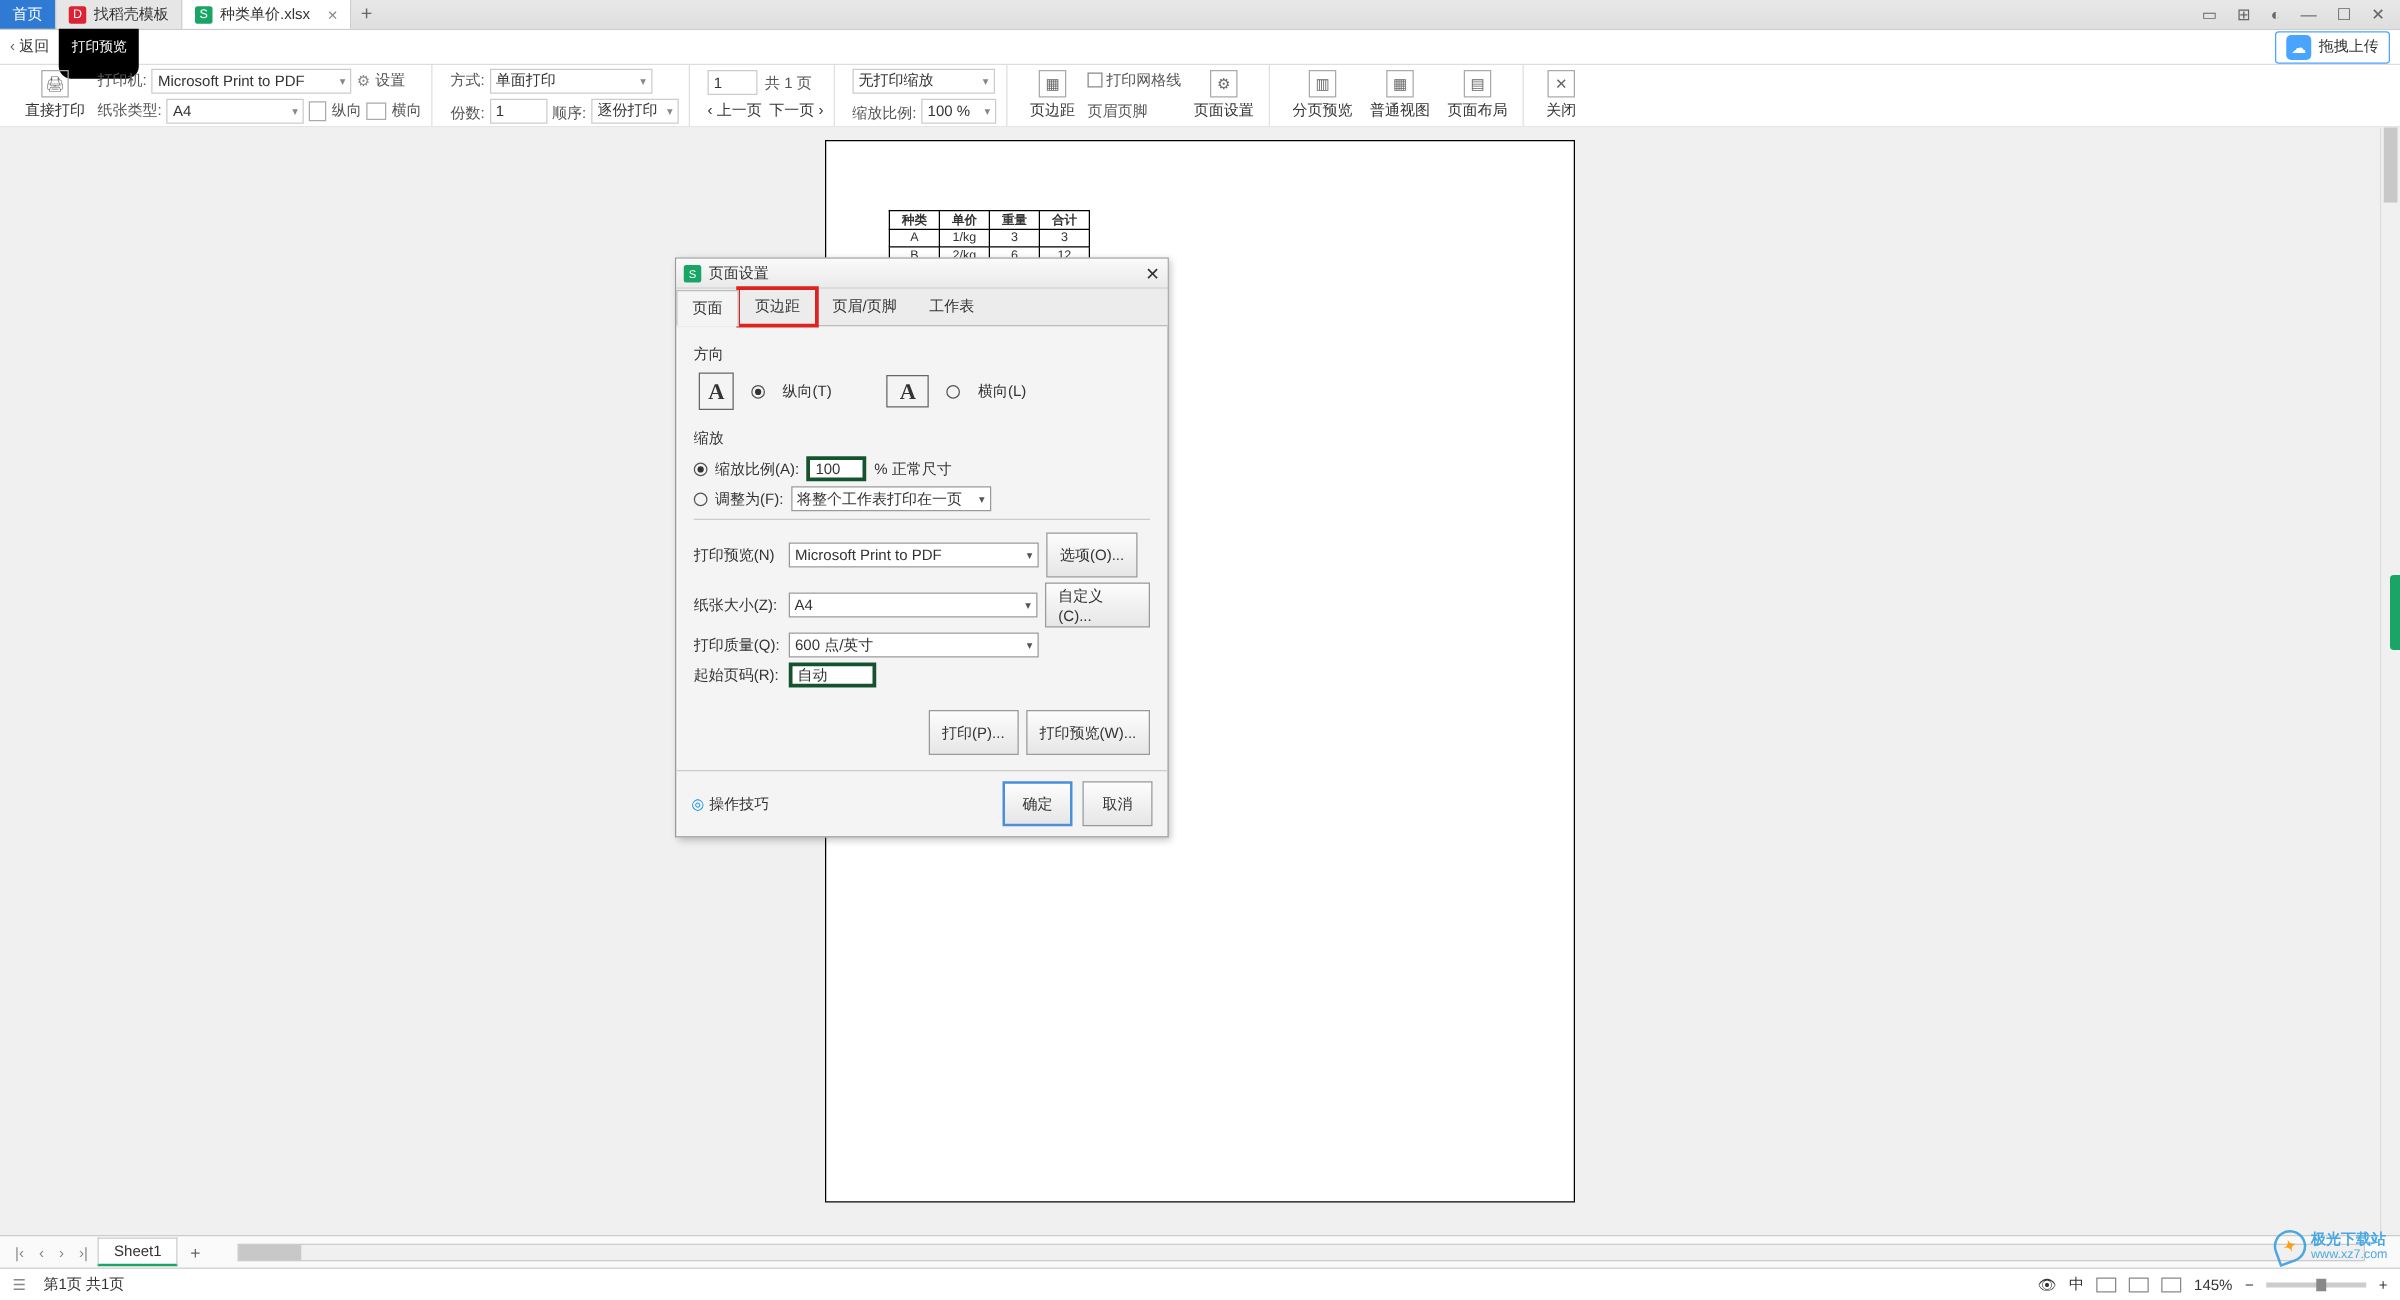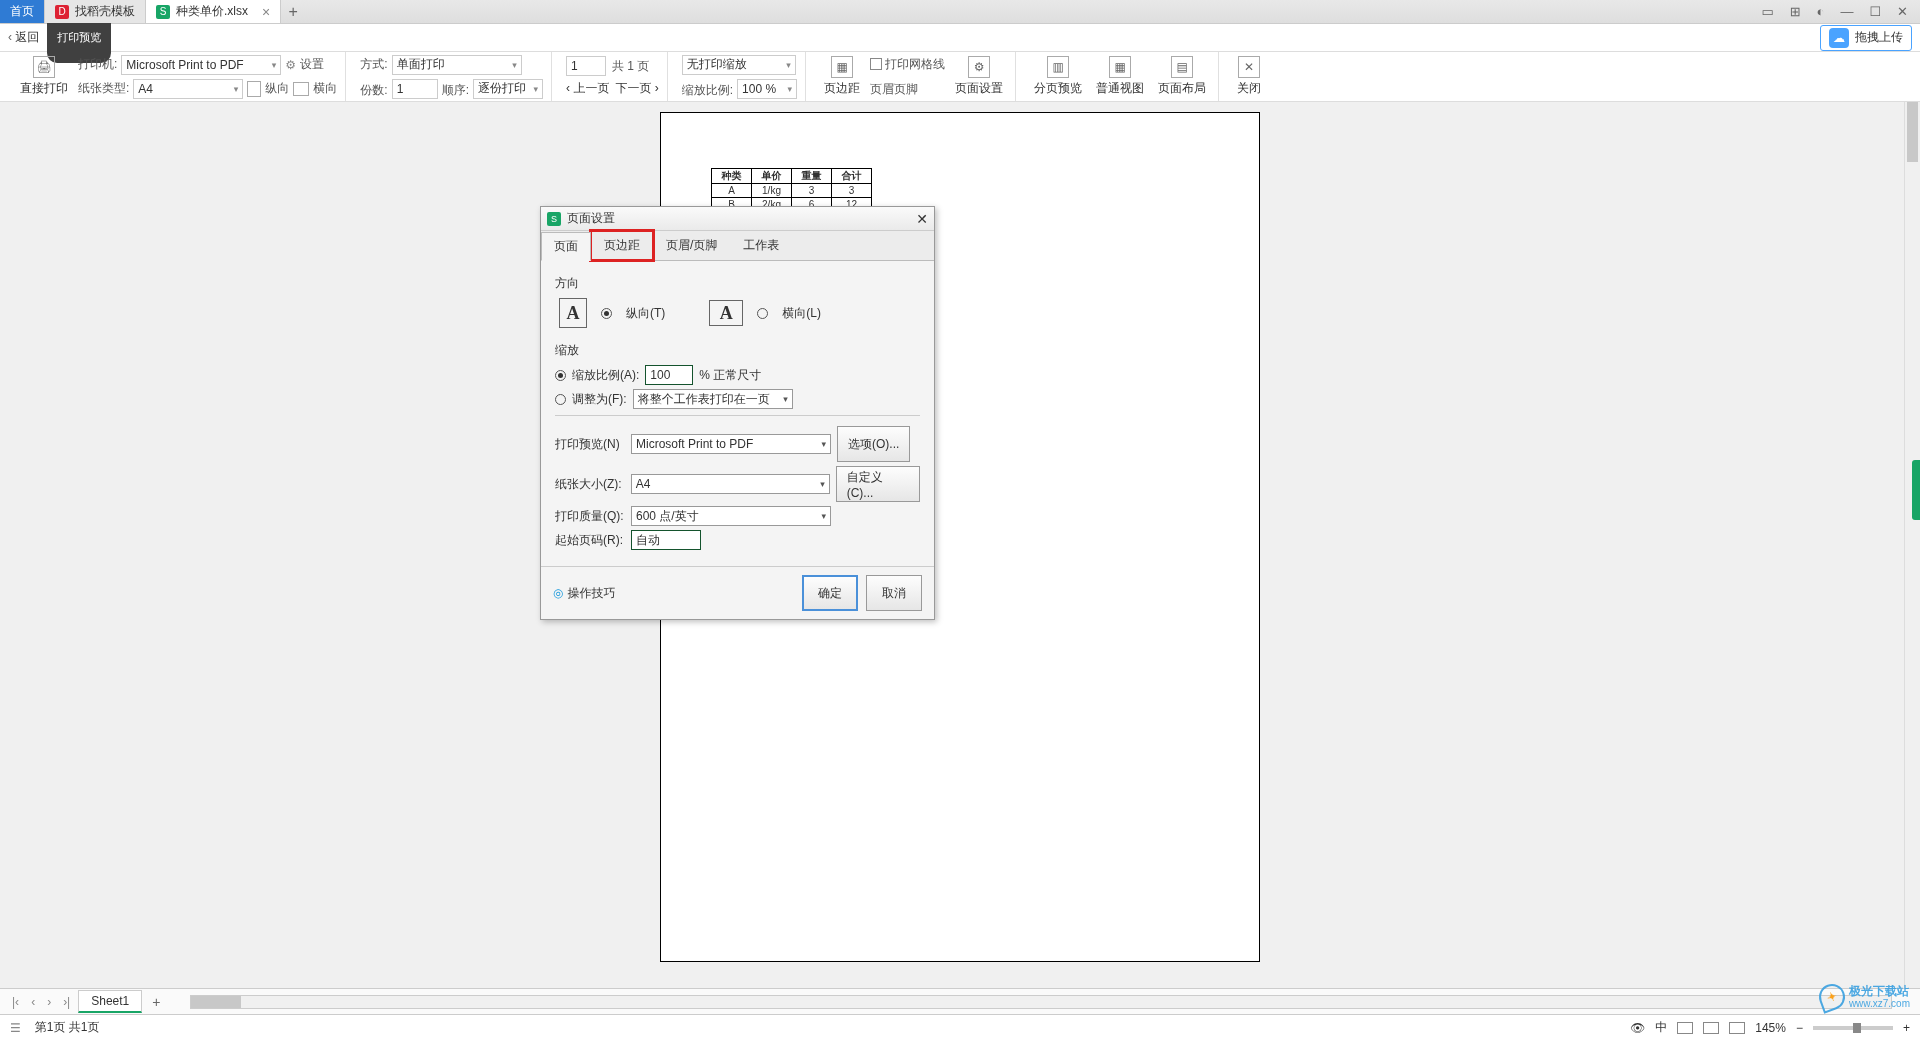--- a/index.html
+++ b/index.html
@@ -15,21 +15,21 @@
 .tab-add { width:24px; display:flex; align-items:center; justify-content:center; color:#666; font-size:16px; cursor:pointer; }
 .tab-icon { width:14px; height:14px; display:inline-flex; align-items:center; justify-content:center; border-radius:2px; font-size:10px; color:#fff; }
 .tab-icon.red { background:#d23; }
 .tab-icon.green { background:#18a566; }
 .win-ctrl { margin-left:auto; display:flex; align-items:center; gap:8px; padding:0 8px; }
 .win-ctrl span { color:#666; cursor:pointer; font-size:13px; padding:2px 4px; }
 
 
 .greenbar { height:28px; display:flex; align-items:center; padding:0 8px; gap:8px; border-bottom:1px solid #ddd;text-align:center; }
 .back-btn { color:#666; cursor:pointer; }
-.pill { background:#404040; color:#fff; padding:18px 10px; border-radius:10px; font-size:11px; }
+.pill { background:#000000; color:#fff; padding:18px 10px; border-radius:10px; font-size:11px; }
 .upload-pill { margin-left:auto; display:flex; align-items:center; gap:6px; border:1px solid #4aa3ff; border-radius:3px; padding:2px 8px; color:#4aa3ff; cursor:pointer; }
 .cloud-badge { width:20px; height:20px; background:#4aa3ff; border-radius:4px; display:flex; align-items:center; justify-content:center; color:#fff; font-size:12px; }
 
 
 .toolbar { height:50px; border-bottom:1px solid #ddd; display:flex; align-items:center; padding:0 8px; gap:6px; color:#555; }
 .toolbar .col { display:flex; flex-direction:column; gap:4px; justify-content:center; }
 .toolbar .grp { display:flex; align-items:center; gap:6px; padding:0 8px; border-right:1px solid #e0e0e0; height:100%; }
 .toolbar .grp:last-child { border-right:none; }
 .dropdown { border:1px solid #ccc; background:#fff; padding:1px 4px; display:inline-flex; align-items:center; gap:4px; min-width:60px; height:20px; }
 .dropdown::after { content:"▾"; color:#888; margin-left:auto; font-size:9px; }
@@ -58,21 +58,21 @@
 .dlg-body { padding:10px 14px 12px; }
 .section-label { margin:4px 0 6px; }
 .orient-row { display:flex; align-items:center; gap:14px; margin-bottom:14px; padding-left:4px; }
 .orient-icon { width:28px; height:30px; border:1px solid #666; display:flex; align-items:center; justify-content:center; font-family:serif; font-size:18px; font-weight:bold; }
 .orient-icon.land { width:34px; height:26px; }
 .radio { width:11px; height:11px; border:1px solid #555; border-radius:50%; display:inline-flex; align-items:center; justify-content:center; }
 .radio.checked::after { content:""; width:5px; height:5px; background:#333; border-radius:50%; }
 .hr { border-top:1px solid #ccc; margin:6px 0 10px; }
 .form-row { display:flex; align-items:center; gap:6px; margin:4px 0; }
 .form-row .lbl { width:70px; text-align:left; }
-.num-input { border:1px solid #14532d; width:48px; height:20px; padding:0 4px; background:#fff; }
+.num-input { border:3px solid #14532d; width:48px; height:20px; padding:0 4px; background:#fff; }
 .sel { border:1px solid #999; height:20px; padding:0 4px; background:#fff; display:flex; align-items:center; }
 .sel::after { content:"▾"; margin-left:auto; color:#555; font-size:9px; }
 .btn { border:1px solid #999; background:linear-gradient(#fdfdfd,#e6e6e6); padding:2px 10px; cursor:pointer; height:36px; display:inline-flex; align-items:center; }
 .dlg-footer { display:flex; align-items:center; padding:8px 12px; border-top:1px solid #ccc; }
 .tips { color:#1296db; display:flex; align-items:center; gap:4px; cursor:pointer; }
 .dlg-footer .btn.primary { border:2px solid #4a90d9; }
 
 
 .sheetbar { position:absolute; left:0; right:0; bottom:26px; height:26px; border-top:1px solid #ccc; display:flex; align-items:center; padding:0 8px; gap:4px; background:#fafafa; }
 .sheetnav { color:#888; padding:0 4px; cursor:pointer; }
@@ -334,20 +334,28 @@
     <div class="form-row">
       <span class="lbl">打印质量(Q):</span>
       <span class="sel" style="width:200px">
           <span>600 点/英寸</span>
         </span>
     </div>
     <div class="form-row">
       <span class="lbl">起始页码(R):</span>
       <input class="num-input" style="width: 70px;" value="自动">
     </div>
+    <div style="display:flex;justify-content:flex-end;gap:6px;margin-top:18px">
+      <span class="btn">
+          <span>打印(P)...</span>
+        </span>
+      <span class="btn">
+          <span>打印预览(W)...</span>
+        </span>
+    </div>
   </div>
   <div class="dlg-footer">
     <span class="tips">◎ <span>操作技巧</span></span>
     <span style="margin-left:auto;display:flex;gap:8px">
       <span class="btn primary" style="width:56px;justify-content:center">
           <span>确定</span>
         </span>
       <span class="btn" style="width:56px;justify-content:center">
           <span>取消</span>
         </span>

